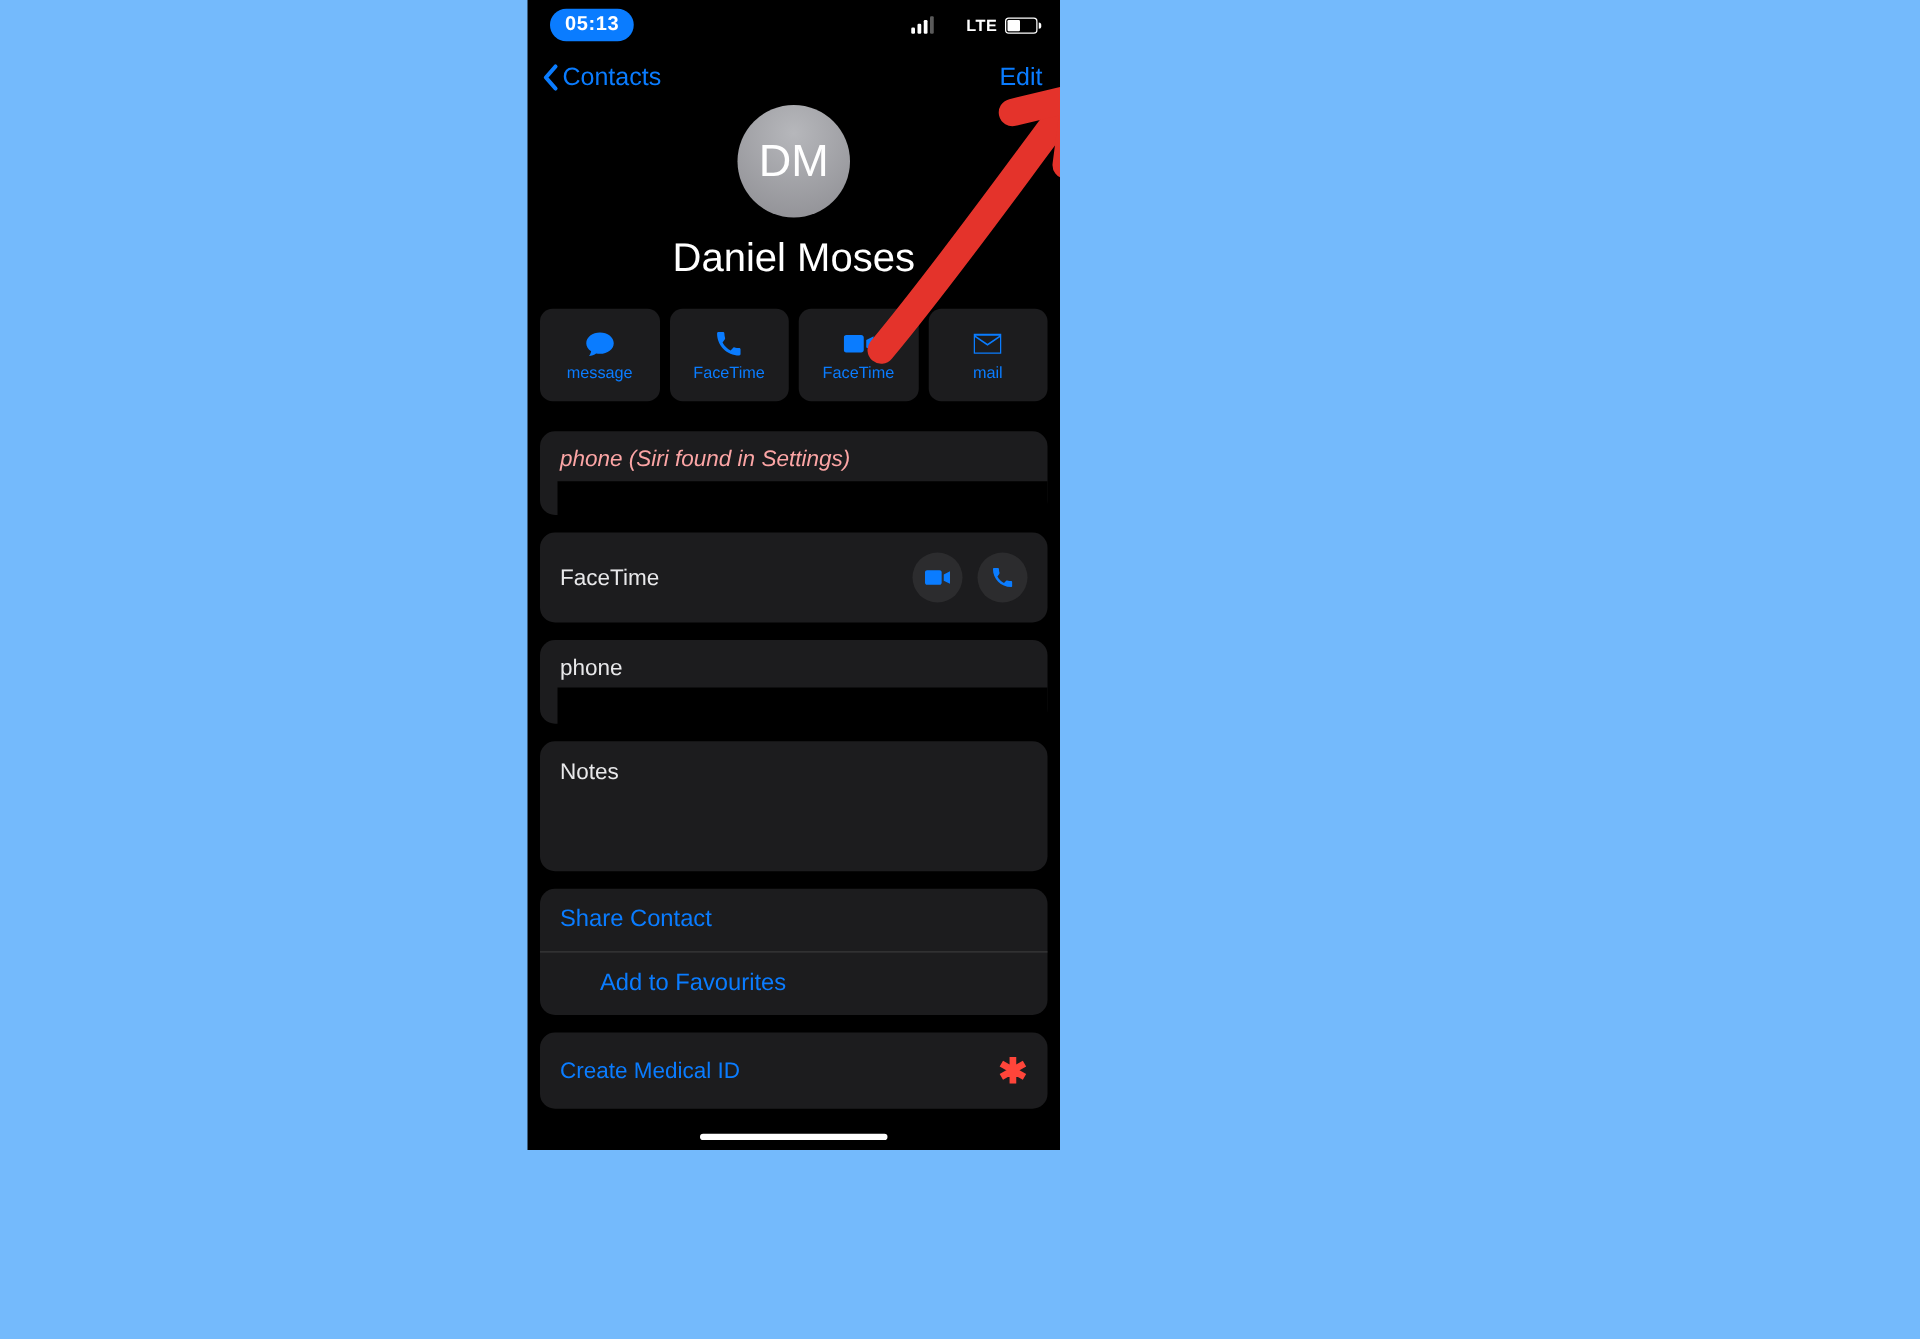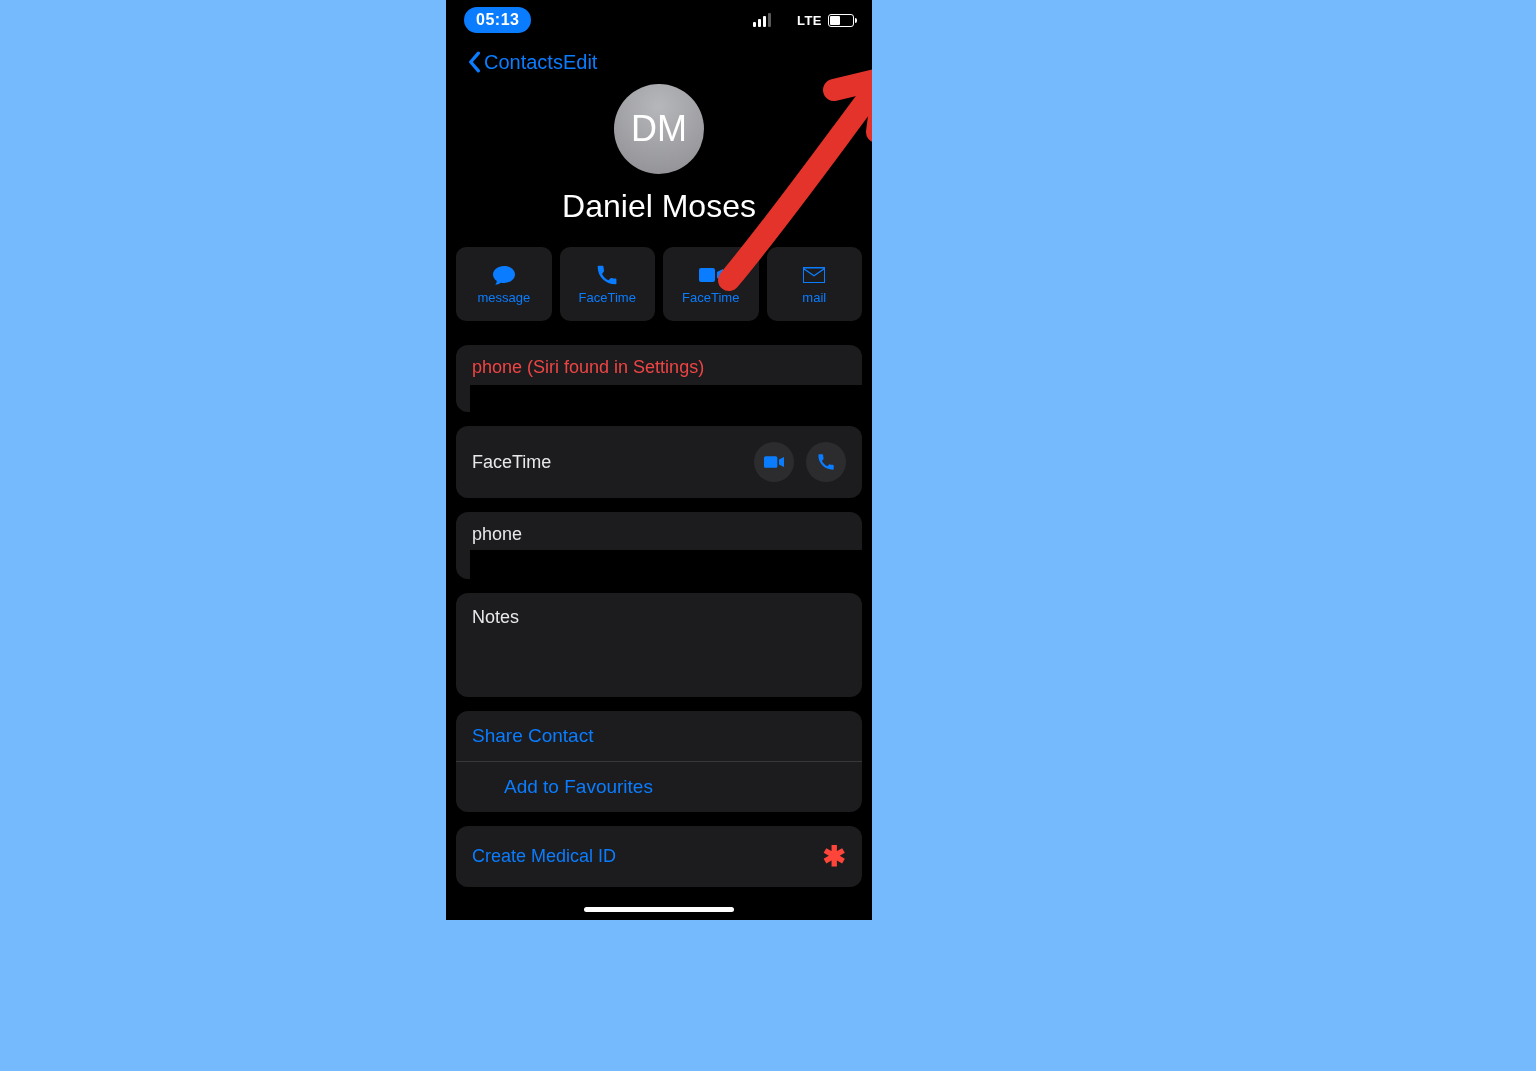--- a/index.html
+++ b/index.html
@@ -6,21 +6,21 @@
   body {
     background: #74bafc;
     width: 1536px;
     height: 1071px;
     overflow: hidden;
     font-family: -apple-system, BlinkMacSystemFont, "Segoe UI", Helvetica, Arial, sans-serif;
     position: relative;
   }
   .phone {
     position: absolute;
-    left: 446px;
+    left: 422px;
     top: 0;
     width: 426px;
     height: 920px;
     background: #000;
     overflow: hidden;
   }
 
   
   .statusbar {
     height: 40px;
@@ -61,22 +61,22 @@
     content:""; position:absolute; right:-4px; top:3px; width:2px; height:5px;
     background:#fff; border-radius:0 2px 2px 0;
   }
   .battery-fill { position:absolute; left:1px; top:1px; bottom:1px; width:40%; background:#fff; border-radius:1px;}
 
   
   .navbar {
     height: 44px;
     display: flex;
     align-items: center;
-    justify-content: flex-start;
-    padding: 0 20px;
+    justify-content: space-between;
+    padding: 0 10px;
     position: relative;
   }
   .back {
     display: flex; align-items: center; gap: 2px;
     color: #0a7cff; font-size: 20px;
   }
   .back svg { width: 16px; height: 22px; }
   .edit {
     color: #0a7cff; font-size: 20px;
     padding-right: 4px;
@@ -118,21 +118,21 @@
     background:#1c1c1e; border-radius:12px; margin-top:14px;
     color:#fff;
   }
   .card-row {
     padding: 14px 16px;
     display:flex; align-items:center; justify-content:space-between;
     font-size:18px;
   }
   .card .title { color:#e8e8ea; font-size:18px; }
   .phone-card { padding-bottom: 34px; position:relative;}
-  .phone-label { color:#ef4444; font-size:18px; padding: 12px 16px 0 16px;}
+  .phone-label { color:#fca5a5; font-size:18px; padding: 12px 16px 0 16px; font-style: italic;}
   .phone-card .blackout {
     position:absolute; left:14px; right:0; top:40px; height:40px; background:#000;
   }
 
   .facetime-row { padding: 16px 16px;}
   .ft-icons { display:flex; gap:12px; }
   .ft-btn {
     width:40px; height:40px; border-radius:50%; background:#2c2c2e;
     display:flex; align-items:center; justify-content:center;
   }

